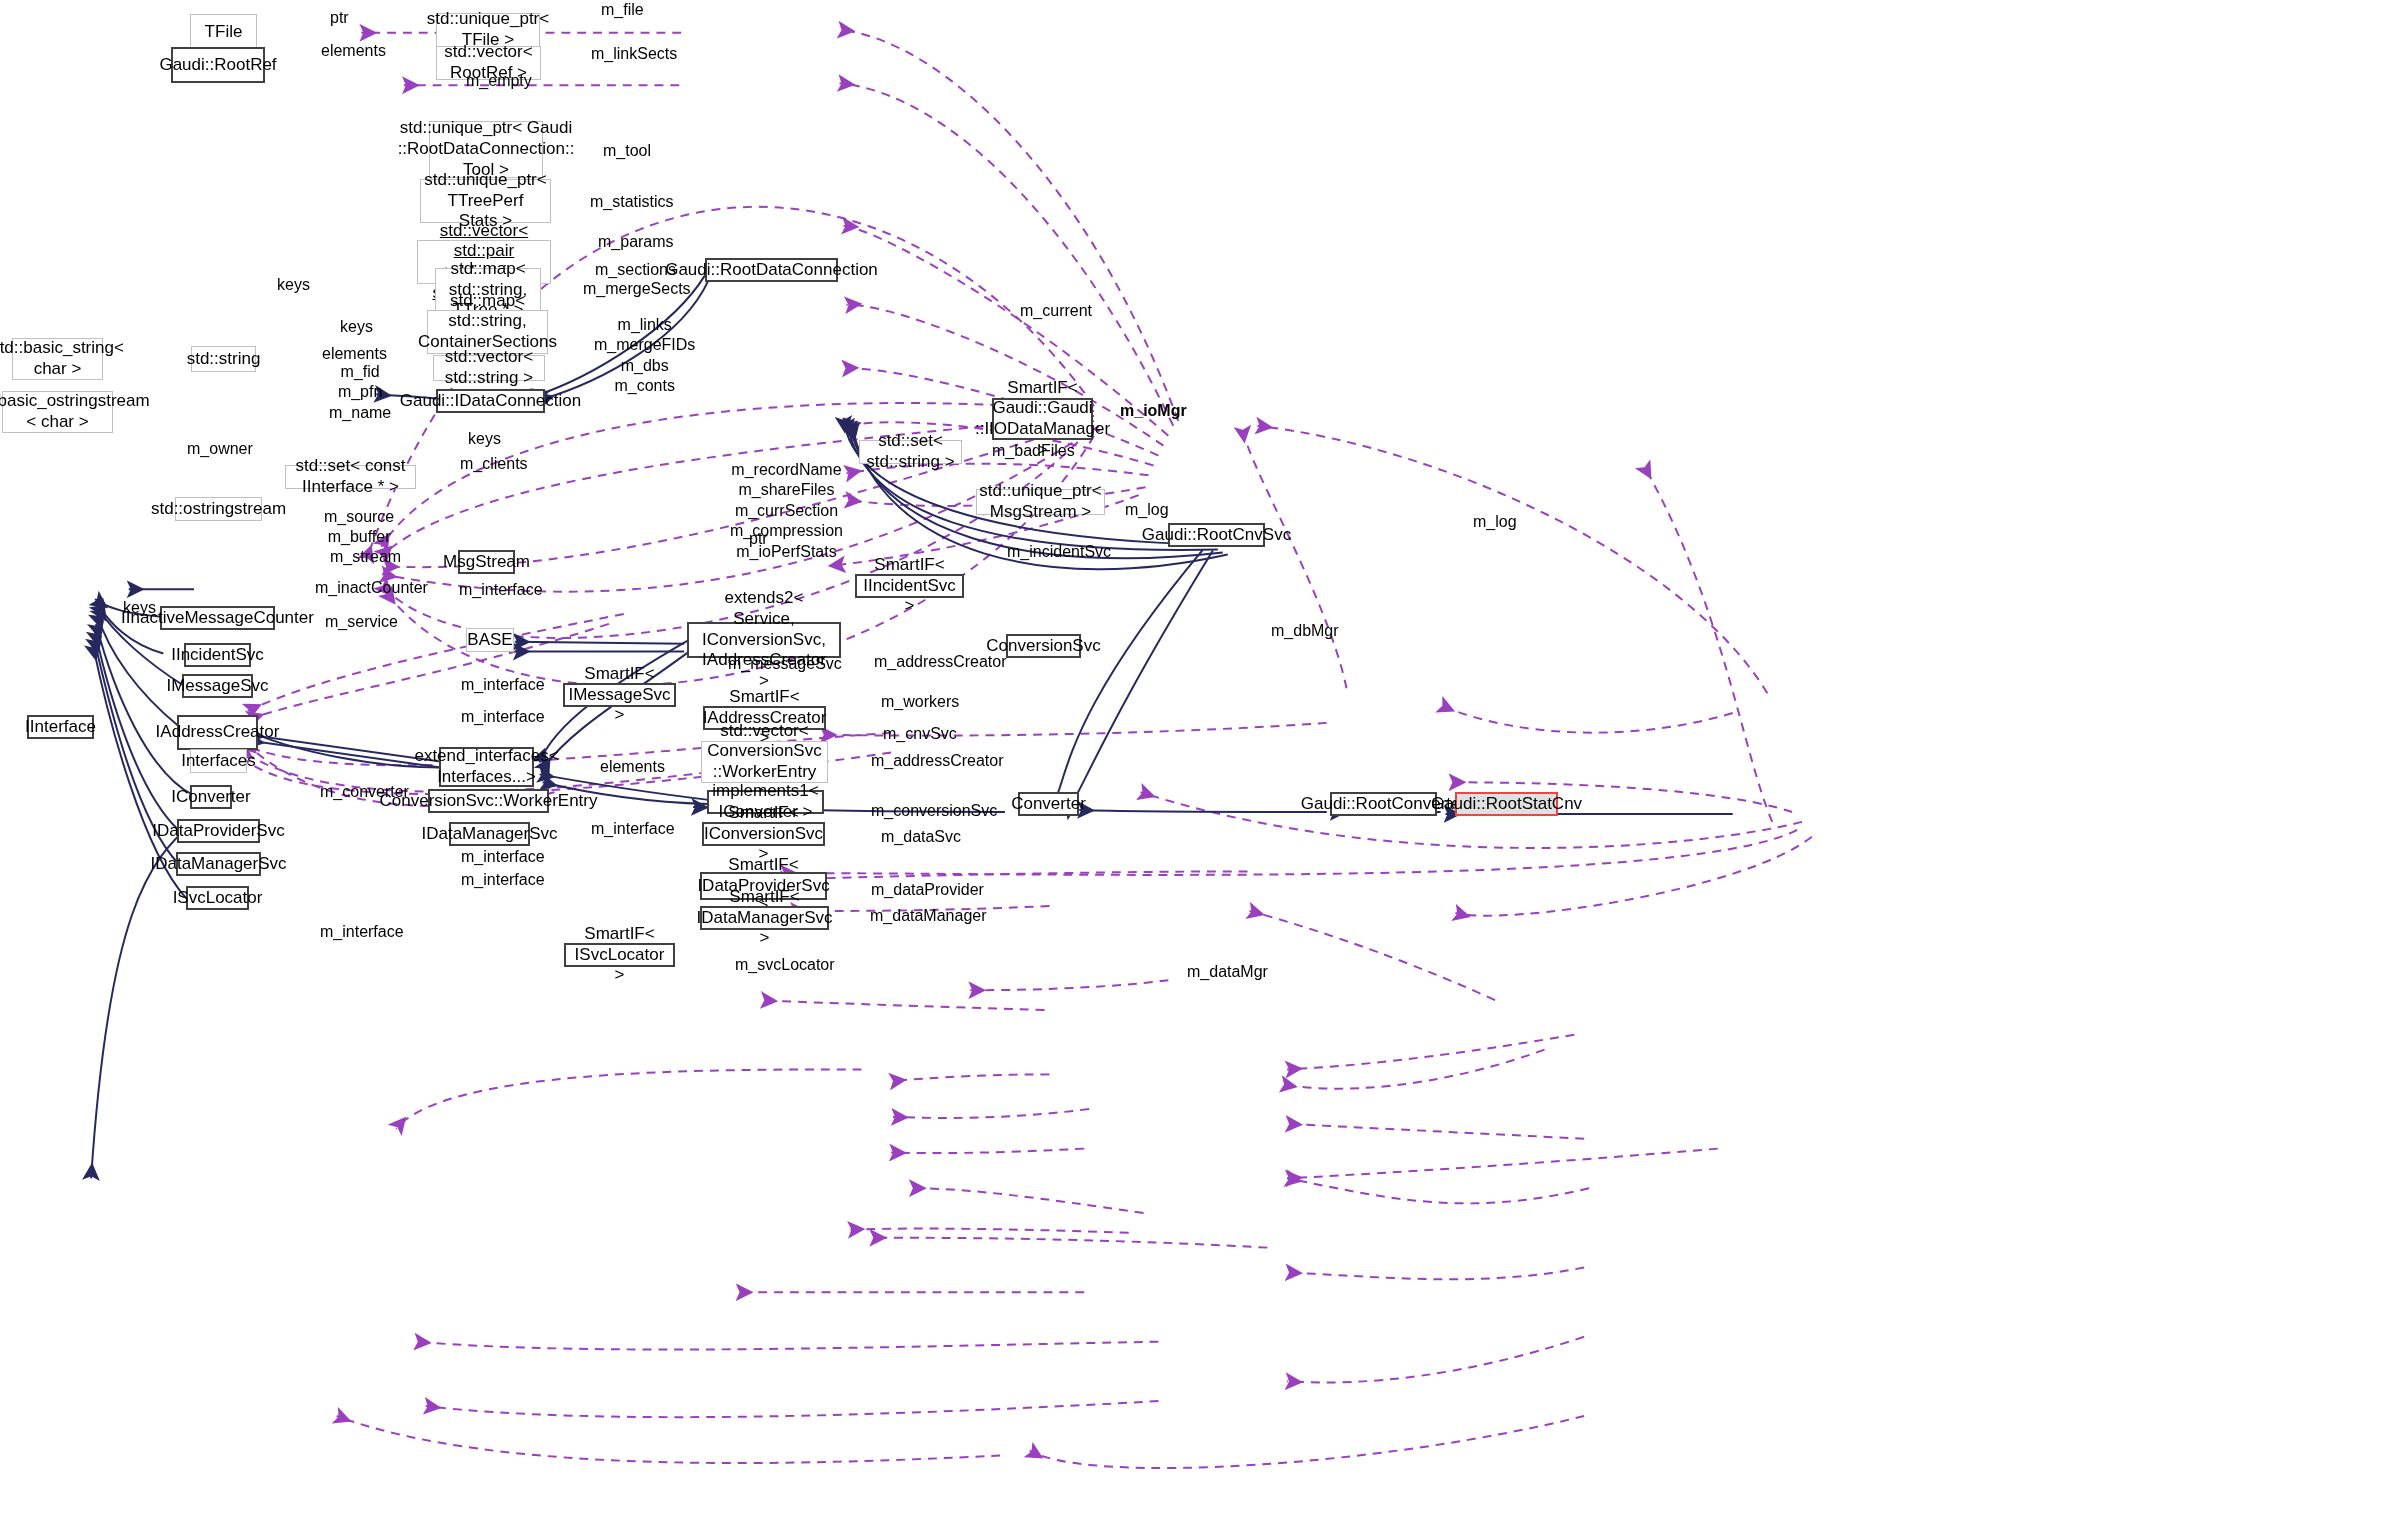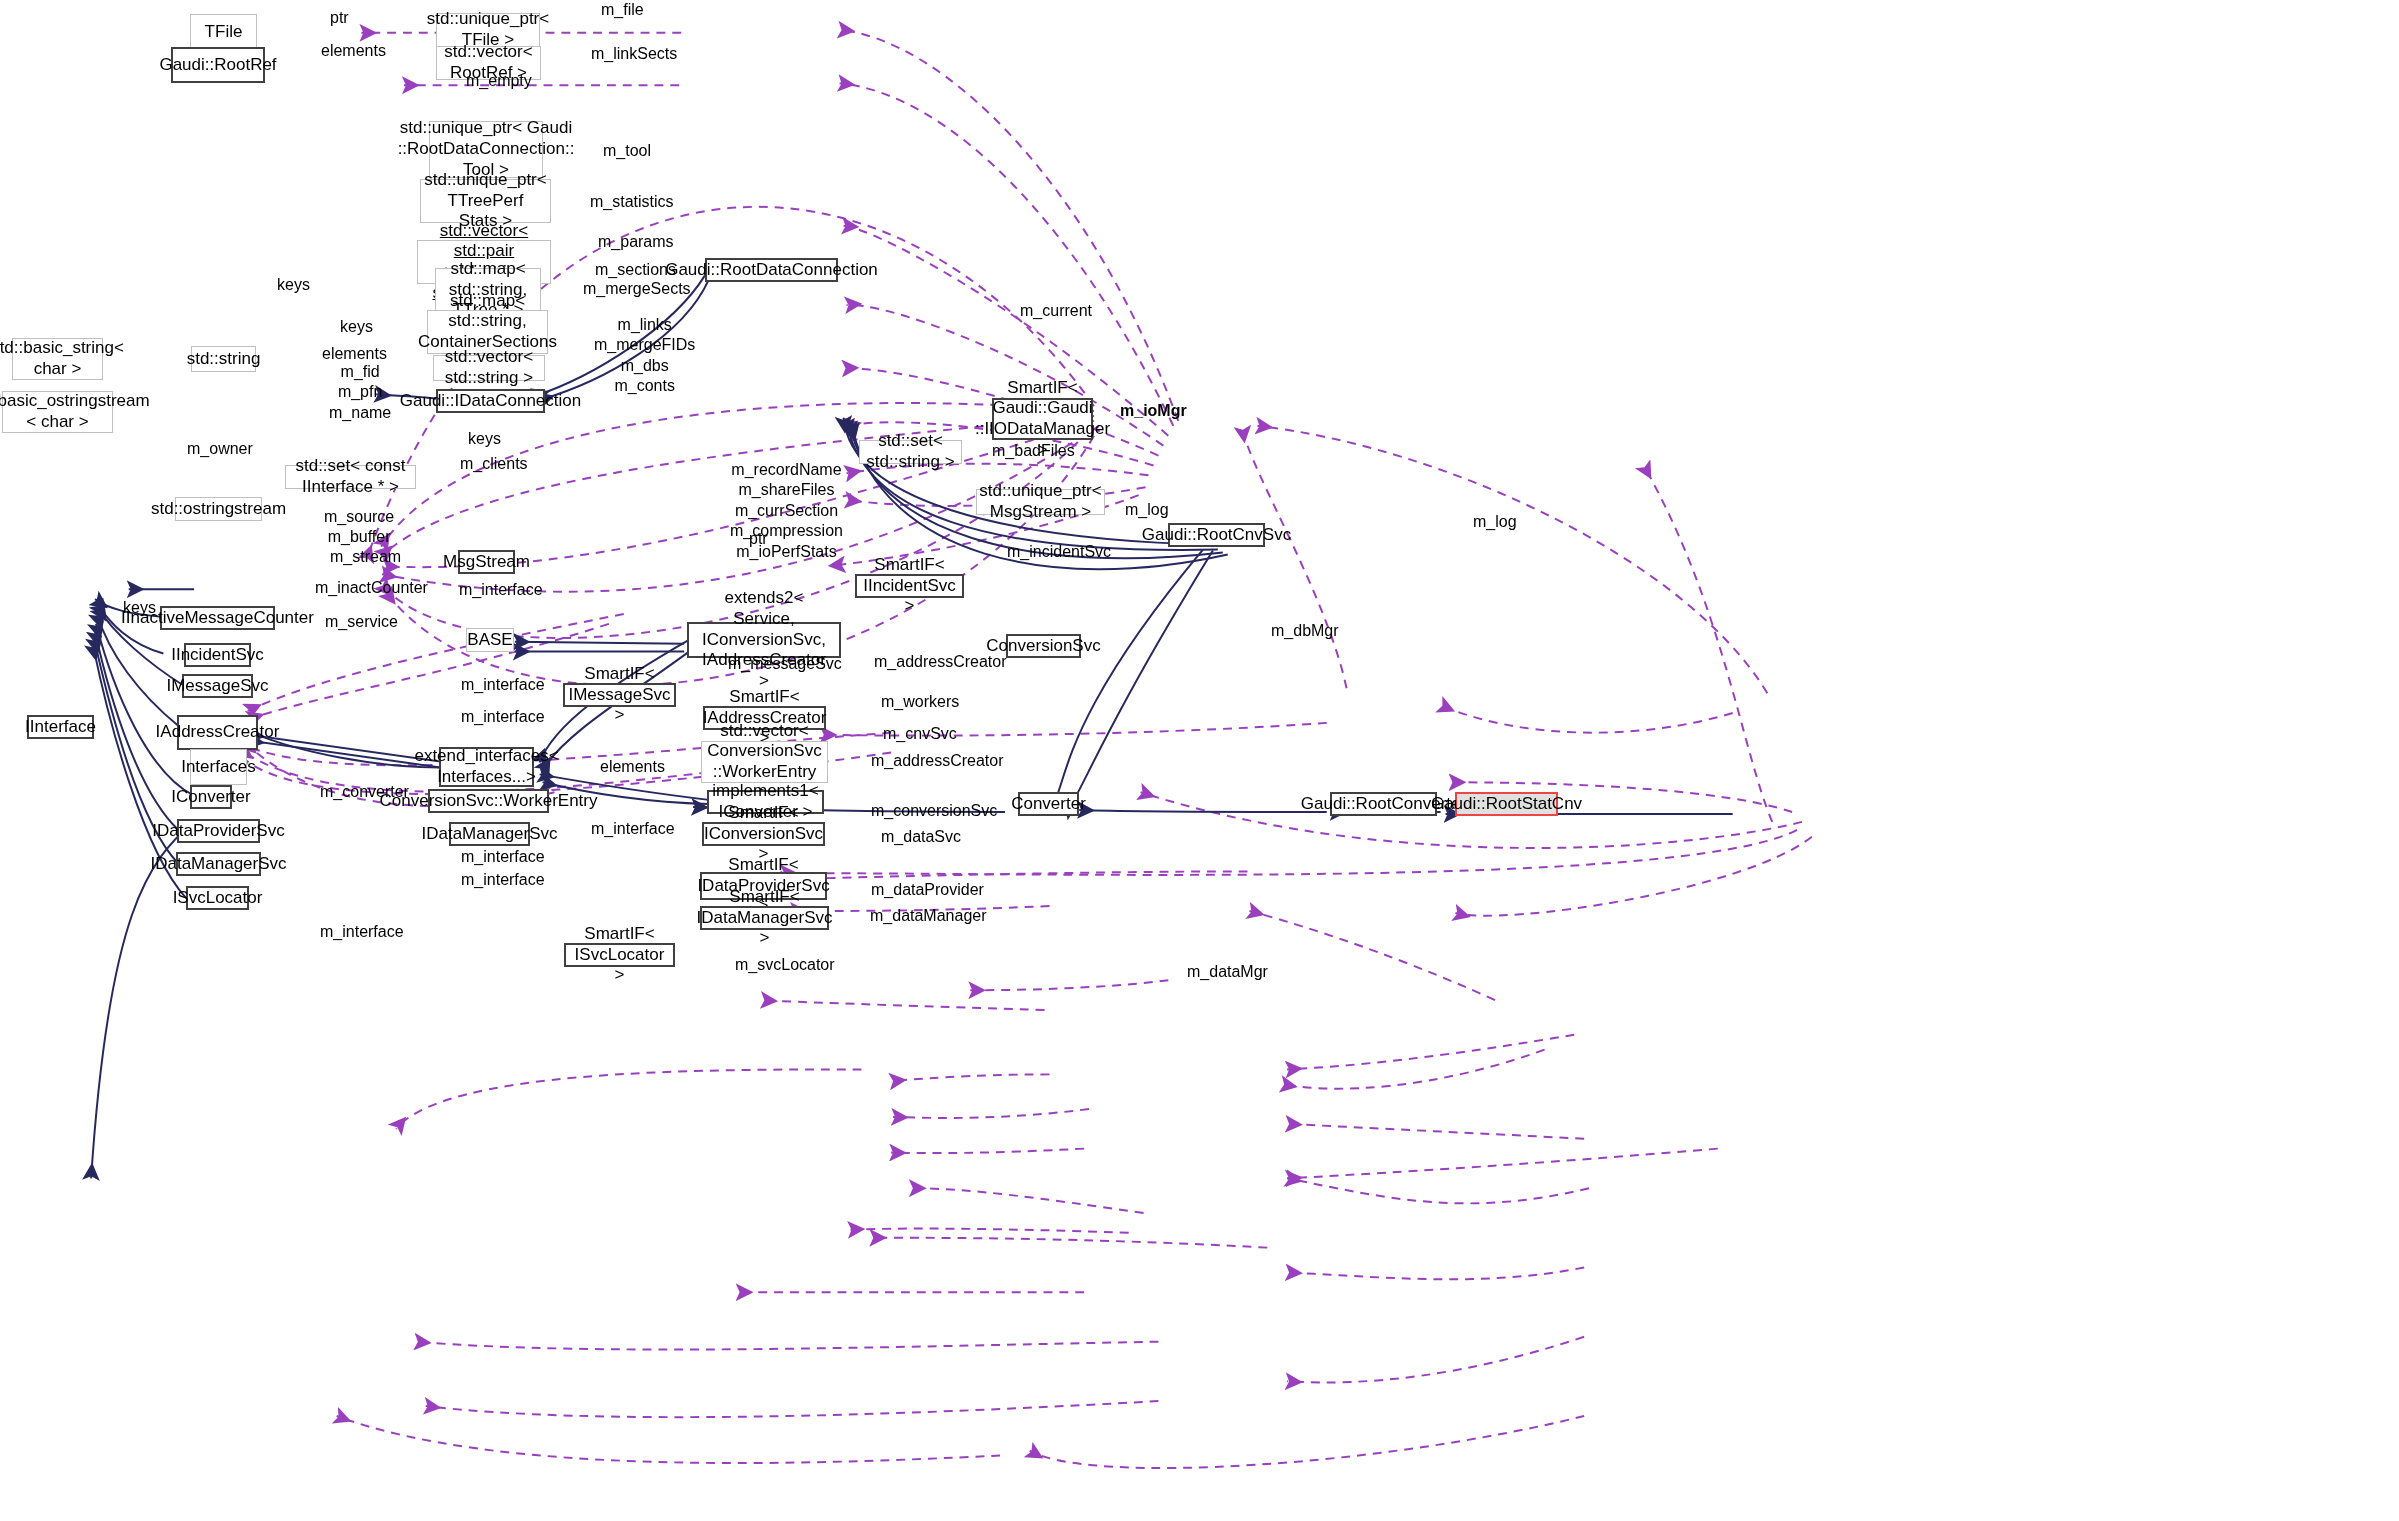--- a/index.html
+++ b/index.html
@@ -217,21 +217,21 @@
   <div class="node strong" style="left:27px; top:715px; width:67px; height:24px;"><span>IInterface</span></div>
 
   <div class="node strong" style="left:160px; top:606px; width:115px; height:24px;"><span>IInactiveMessageCounter</span></div>
 
   <div class="node strong" style="left:184px; top:643px; width:67px; height:24px;"><span>IIncidentSvc</span></div>
 
   <div class="node strong" style="left:182px; top:674px; width:71px; height:24px;"><span>IMessageSvc</span></div>
 
   <div class="node strong" style="left:177px; top:715px; width:81px; height:35px;"><span>IAddressCreator</span></div>
 
-  <div class="node" style="left:190px; top:749px; width:57px; height:36px;"><span>Interfaces</span></div>
+  <div class="node" style="left:190px; top:749px; width:57px; height:24px;"><span>Interfaces</span></div>
 
   <div class="node strong" style="left:190px; top:785px; width:42px; height:24px;"><span>IConverter</span></div>
 
   <div class="node strong" style="left:177px; top:819px; width:83px; height:24px;"><span>IDataProviderSvc</span></div>
 
   <div class="node strong" style="left:176px; top:852px; width:85px; height:24px;"><span>IDataManagerSvc</span></div>
 
   <div class="node strong" style="left:186px; top:886px; width:63px; height:24px;"><span>ISvcLocator</span></div>
 
   <div class="node" style="left:466px; top:628px; width:48px; height:24px;"><span>BASE</span></div>

